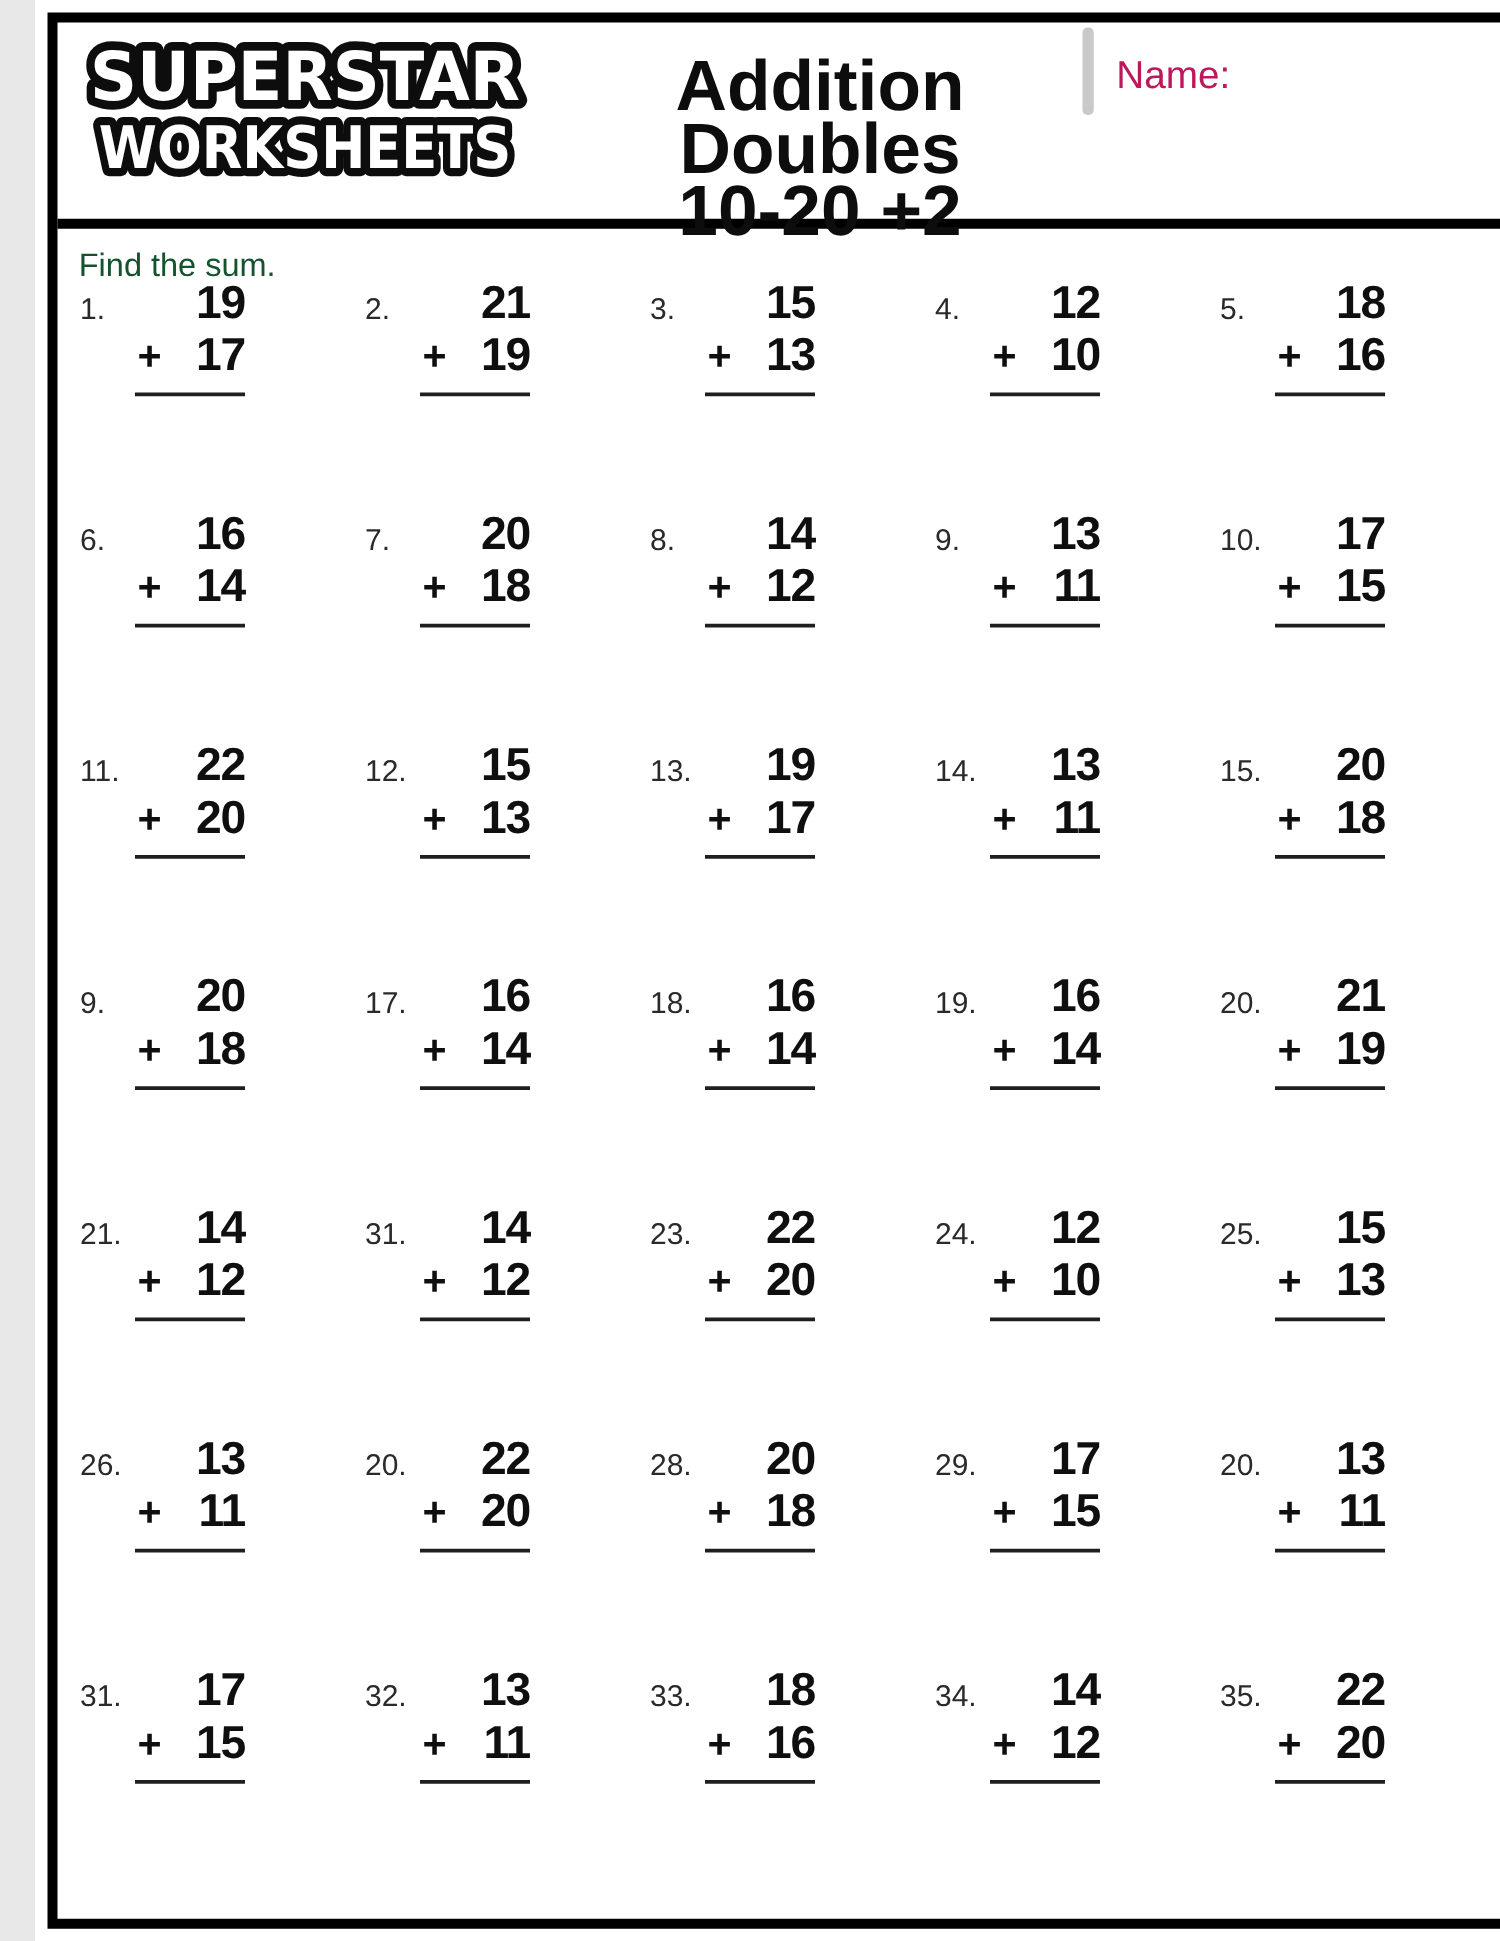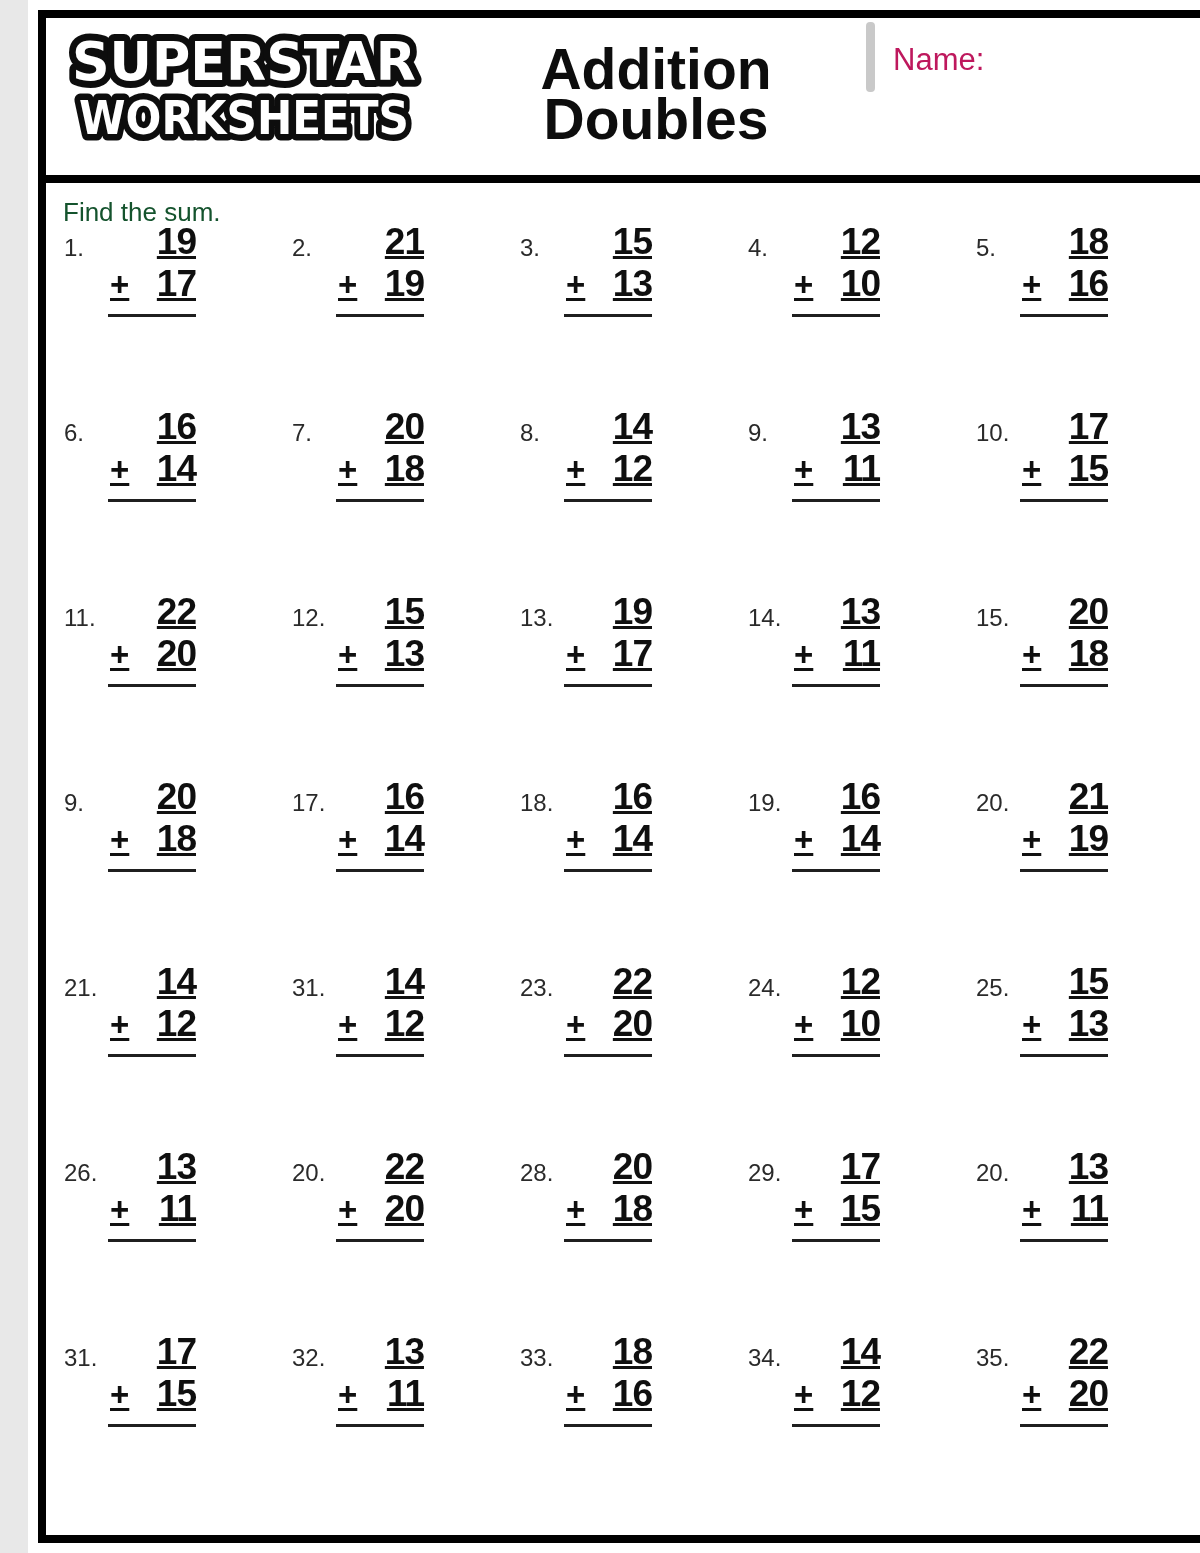--- a/index.html
+++ b/index.html
@@ -23,21 +23,21 @@
   .name-blank { position:absolute; left:955px; top:22px; width:190px; height:42px; }
   
   .content { position:relative; flex:1 1 auto; }
   .instructions { position:absolute; left:17px; top:13px; font-size:26px; line-height:32px; color:#14532d; }
   .problems {
     position:absolute; left:12px; top:38px; width:1140px;
     display:grid; grid-template-columns:repeat(5, 1fr); grid-auto-rows:185px;
   }
   .problem { display:flex; align-items:flex-start; padding-left:6px; }
   .pnum { width:40px; flex:0 0 auto; font-size:24px; line-height:28px; margin-top:13px; color:#2a2a2a; }
-  .stack { width:88px; flex:0 0 auto; margin-left:4px;text-decoration:underline; }
+  .stack { width:88px; flex:0 0 auto; margin-left:4px; }
   .top-addend {
     font-size:37px; line-height:42px; font-weight:bold; text-align:right;
     letter-spacing:-1px; color:#0f0f0f;
   }
   .bottom-row {
     display:flex; justify-content:space-between; align-items:baseline;
     line-height:42px; padding-left:2px;
   }
   .plus { font-size:33px; font-weight:bold; color:#0f0f0f; }
   .bottom-addend { font-size:37px; font-weight:bold; letter-spacing:-1px; color:#0f0f0f; }
@@ -52,20 +52,21 @@
     <div class="header">
       <div class="logo">
         <svg width="372" height="130" viewBox="0 0 372 130">
           <text x="186" y="54" text-anchor="middle" font-family="'DejaVu Sans', sans-serif" font-weight="bold" font-size="54" fill="#ffffff" stroke="#0d0d0d" stroke-width="14" paint-order="stroke" stroke-linejoin="round" textLength="344" lengthAdjust="spacingAndGlyphs">SUPERSTAR</text>
           <text x="186" y="108" text-anchor="middle" font-family="'DejaVu Sans', sans-serif" font-weight="bold" font-size="47" fill="#ffffff" stroke="#0d0d0d" stroke-width="13" paint-order="stroke" stroke-linejoin="round" textLength="330" lengthAdjust="spacingAndGlyphs">WORKSHEETS</text>
         </svg>
       </div>
 
       <div class="title-block">
         <div>Addition Doubles</div>
+        <div>10-20 +2</div>
       </div>
 
       <div class="name-divider"></div>
       <div class="name-label">Name:</div>
       <div class="name-blank"></div>
     </div>
 
     <div class="content">
       <div class="instructions">Find the sum.</div>
       <div class="problems">

